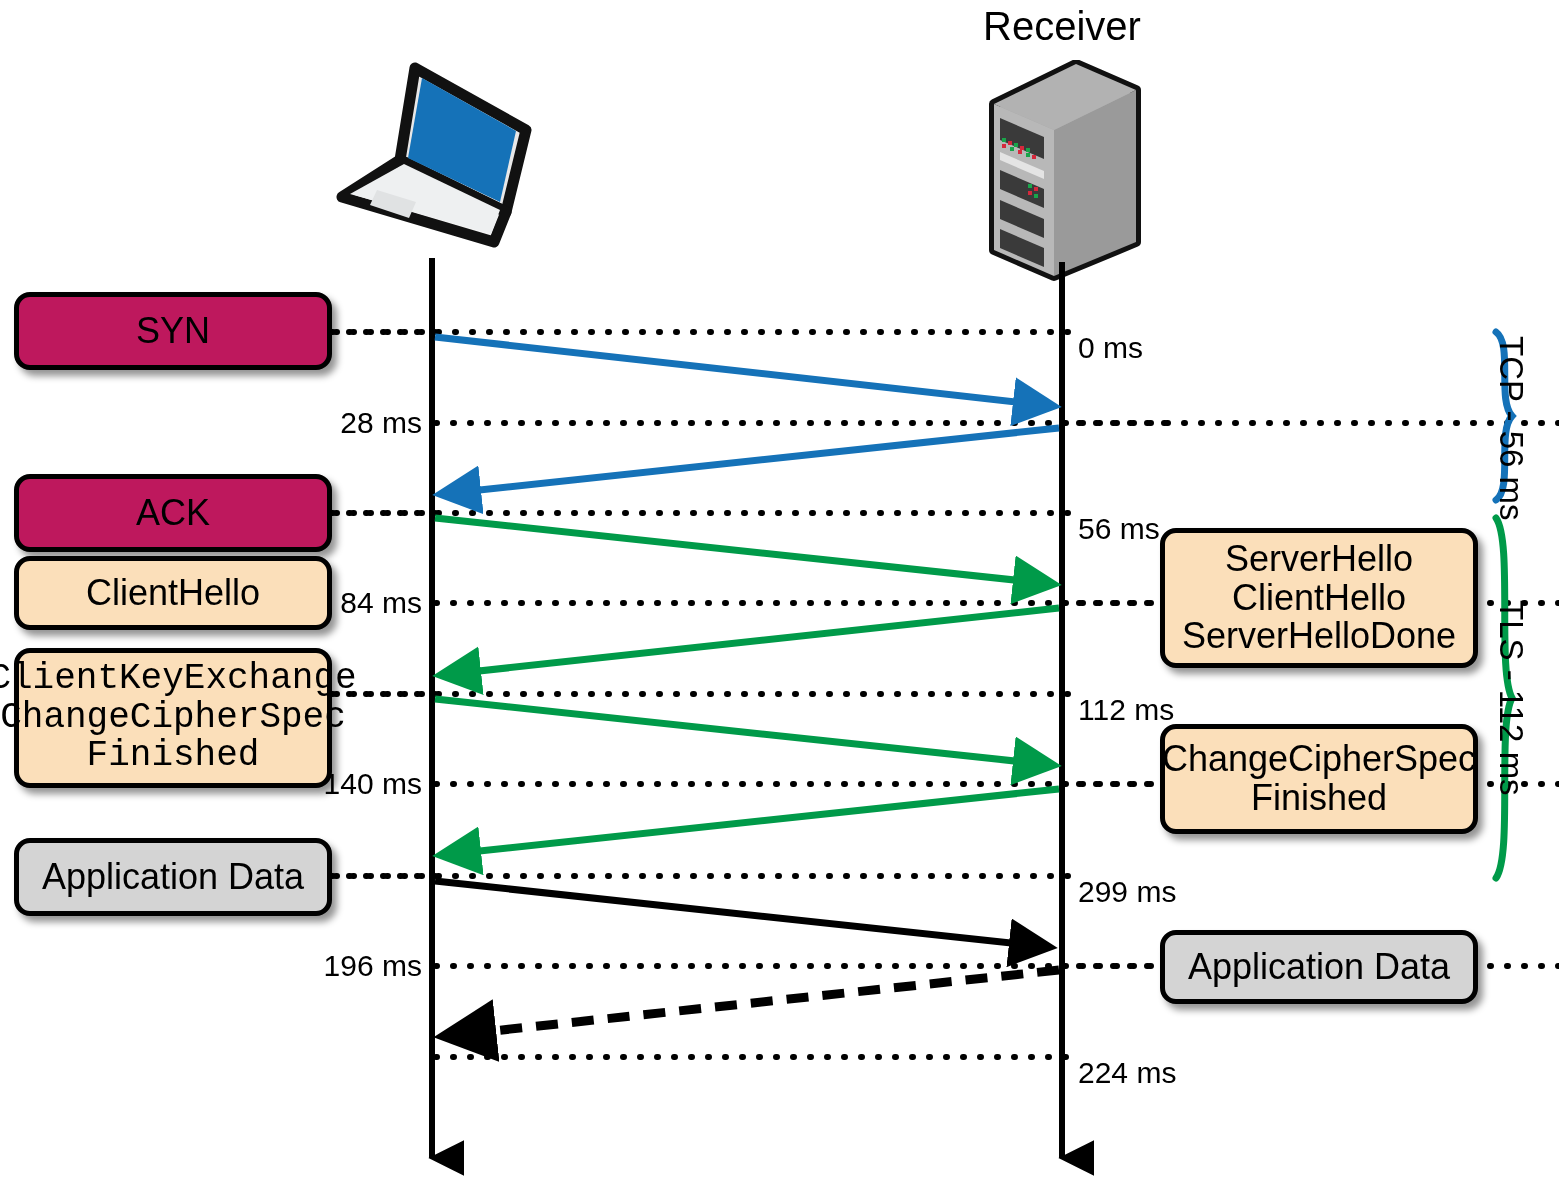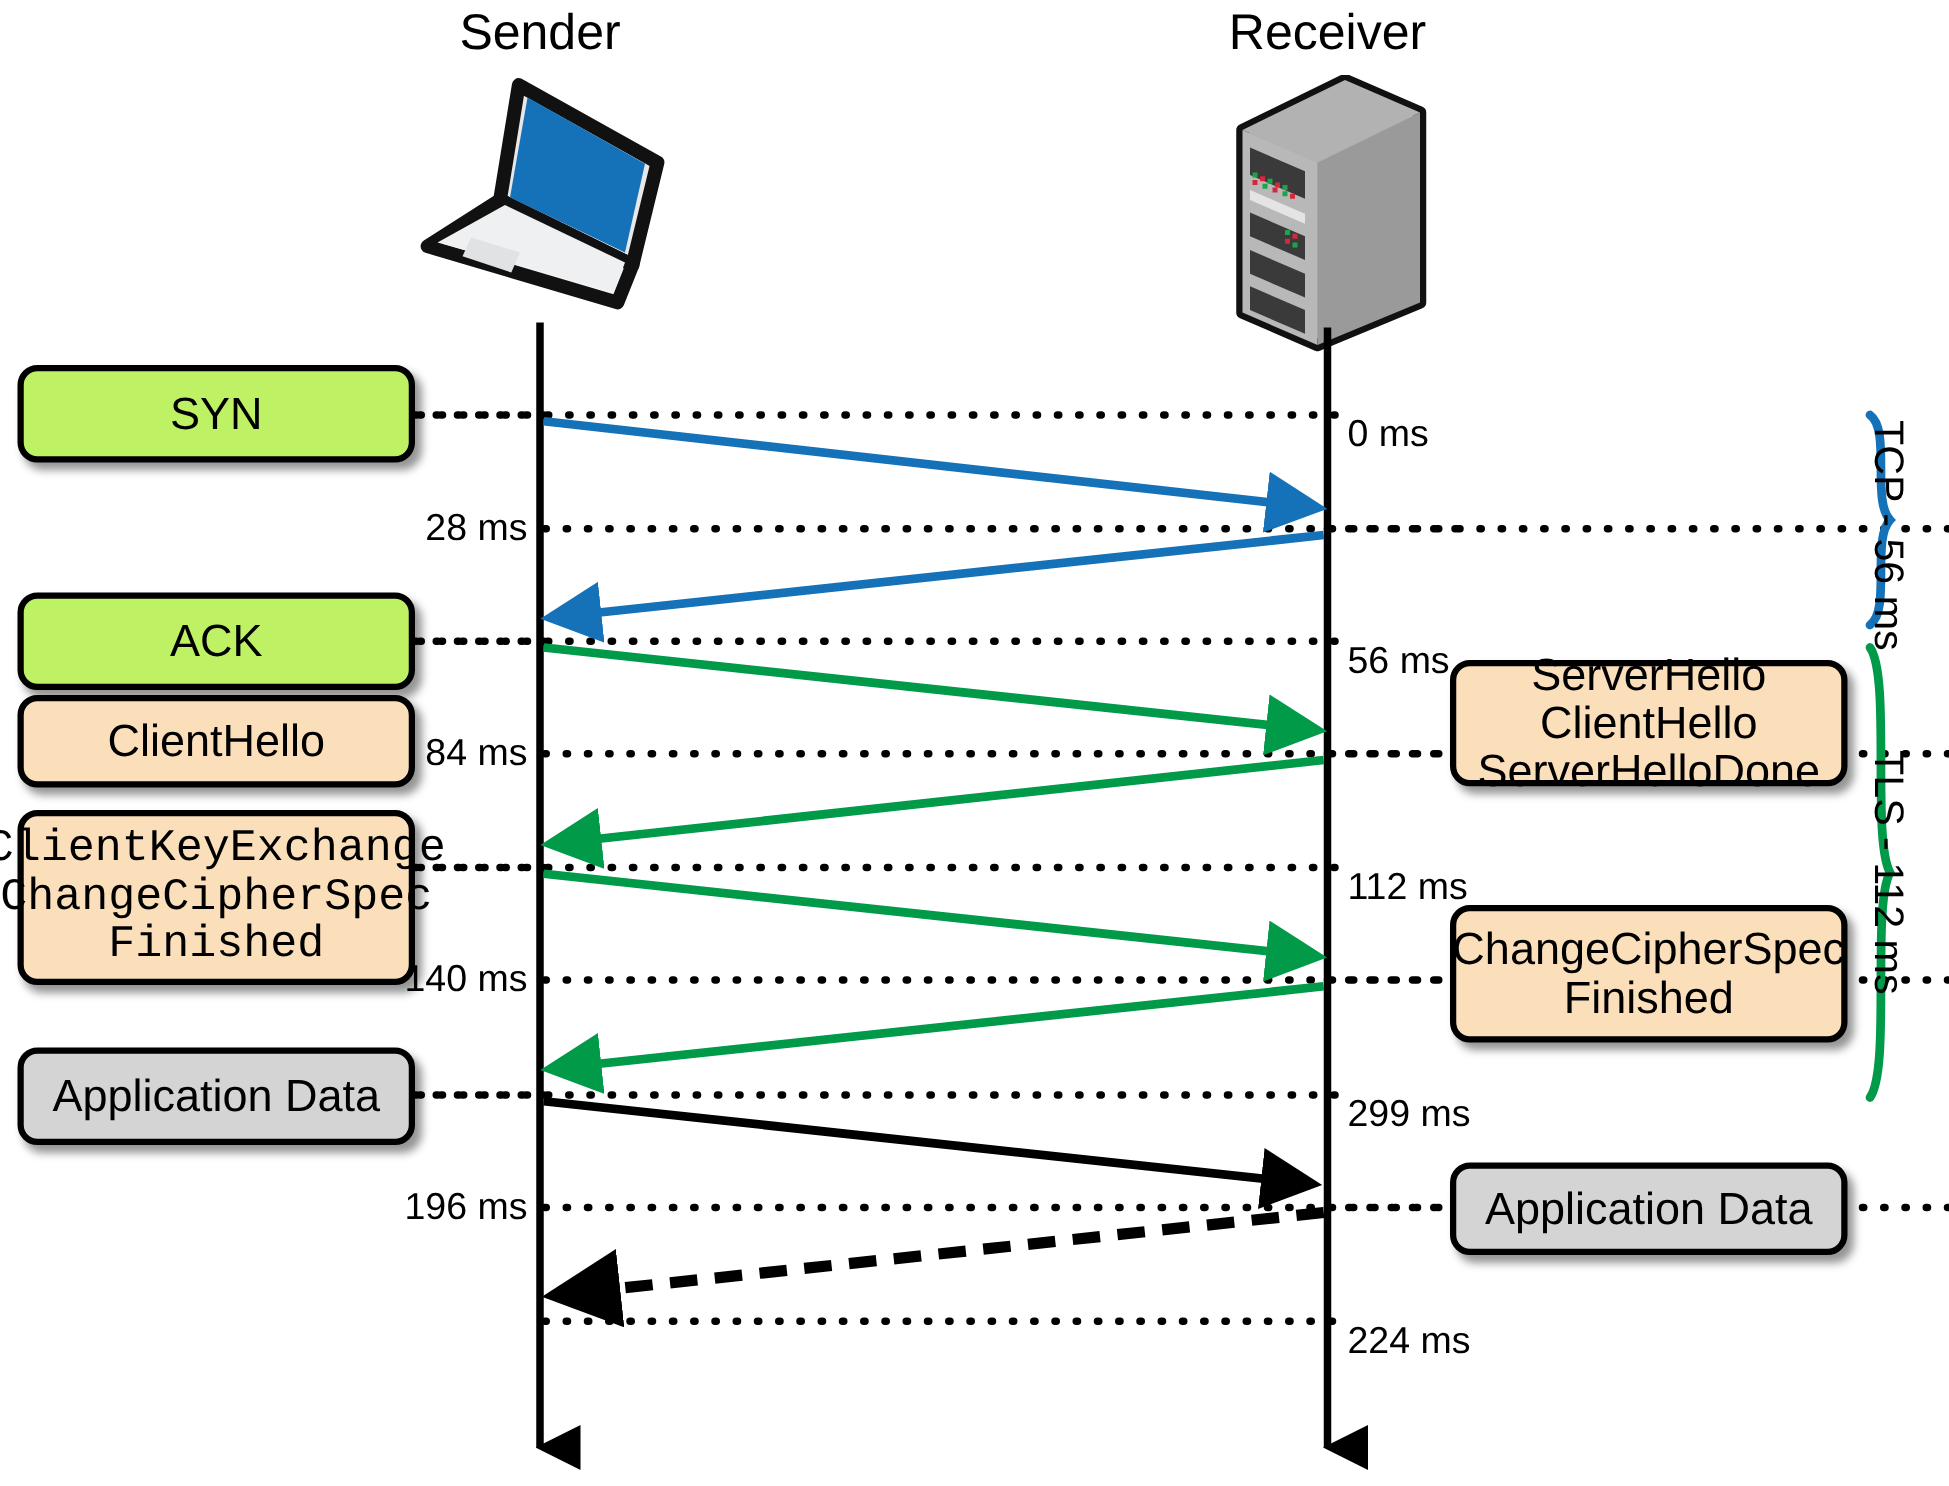--- a/index.html
+++ b/index.html
@@ -19,21 +19,21 @@
   
   .msg-box{
     position:absolute;box-sizing:border-box;
     border:5px solid #000;border-radius:16px;
     display:flex;align-items:center;justify-content:center;
     text-align:center;line-height:1.07;
     font-size:36px;
     box-shadow:5px 6px 7px rgba(0,0,0,0.42);
   }
   .msg-box span{display:block;padding:0 6px;}
-  .fill-blue{background:#bef264;}
+  .fill-blue{background:#be185d;}
   .fill-orange{background:#fbdfba;}
   .fill-gray{background:#d4d4d4;}
 
   
   .tick-label{
     position:absolute;font-size:30px;white-space:nowrap;line-height:1;
   }
   .tick-left{text-align:right;}
   .tick-right{text-align:left;margin-top:16px;}
 
@@ -44,21 +44,20 @@
   }
 
   svg.overlay{position:absolute;left:0;top:0;width:1559px;height:1189px;
     pointer-events:none;overflow:visible;}
 </style>
 </head>
 <body>
 
 <div id="stage">
 
-  <div class="endpoint-label" style="left:282px;top:6px;width:300px;">Sender</div>
   <div class="endpoint-label" style="left:912px;top:6px;width:300px;">Receiver</div>
 
   <svg style="position:absolute;left:330px;top:60px;width:220px;height:220px;" viewBox="0 0 220 220">
     <g stroke="#111" stroke-width="11" stroke-linejoin="round" stroke-linecap="round">
       <path d="M85,8 L196,70 L176,152 L70,100 Z" fill="#e8e8e8"></path>
       <path d="M70,100 L176,152 L164,182 L12,137 Z" fill="#f4f4f4"></path>
     </g>
     <path d="M92,18 L186,71 L170,142 L78,98 Z" fill="#1572b8"></path>
     <path d="M74,104 L170,150 L161,174 L20,134 Z" fill="#eef0f1"></path>
     <path d="M47,130 L86,142 L79,158 L40,145 Z" fill="#e0e2e3"></path>
@@ -169,21 +168,21 @@
     <span>ClientKeyExchange</span>
     <span>ChangeCipherSpec</span>
     <span>Finished</span>
   </div>
 
   <div class="msg-box fill-gray" style="left:14px;top:838px;width:318px;height:78px;">
     <span>Application Data</span>
   </div>
 
 
-  <div class="msg-box fill-orange" style="left:1160px;top:528px;width:318px;height:101px;flex-direction:column;">
+  <div class="msg-box fill-orange" style="left:1160px;top:528px;width:318px;height:140px;flex-direction:column;">
     <span>ServerHello</span>
     <span>ClientHello</span>
     <span>ServerHelloDone</span>
   </div>
 
   <div class="msg-box fill-orange" style="left:1160px;top:724px;width:318px;height:110px;flex-direction:column;">
     <span>ChangeCipherSpec</span>
     <span>Finished</span>
   </div>
 

